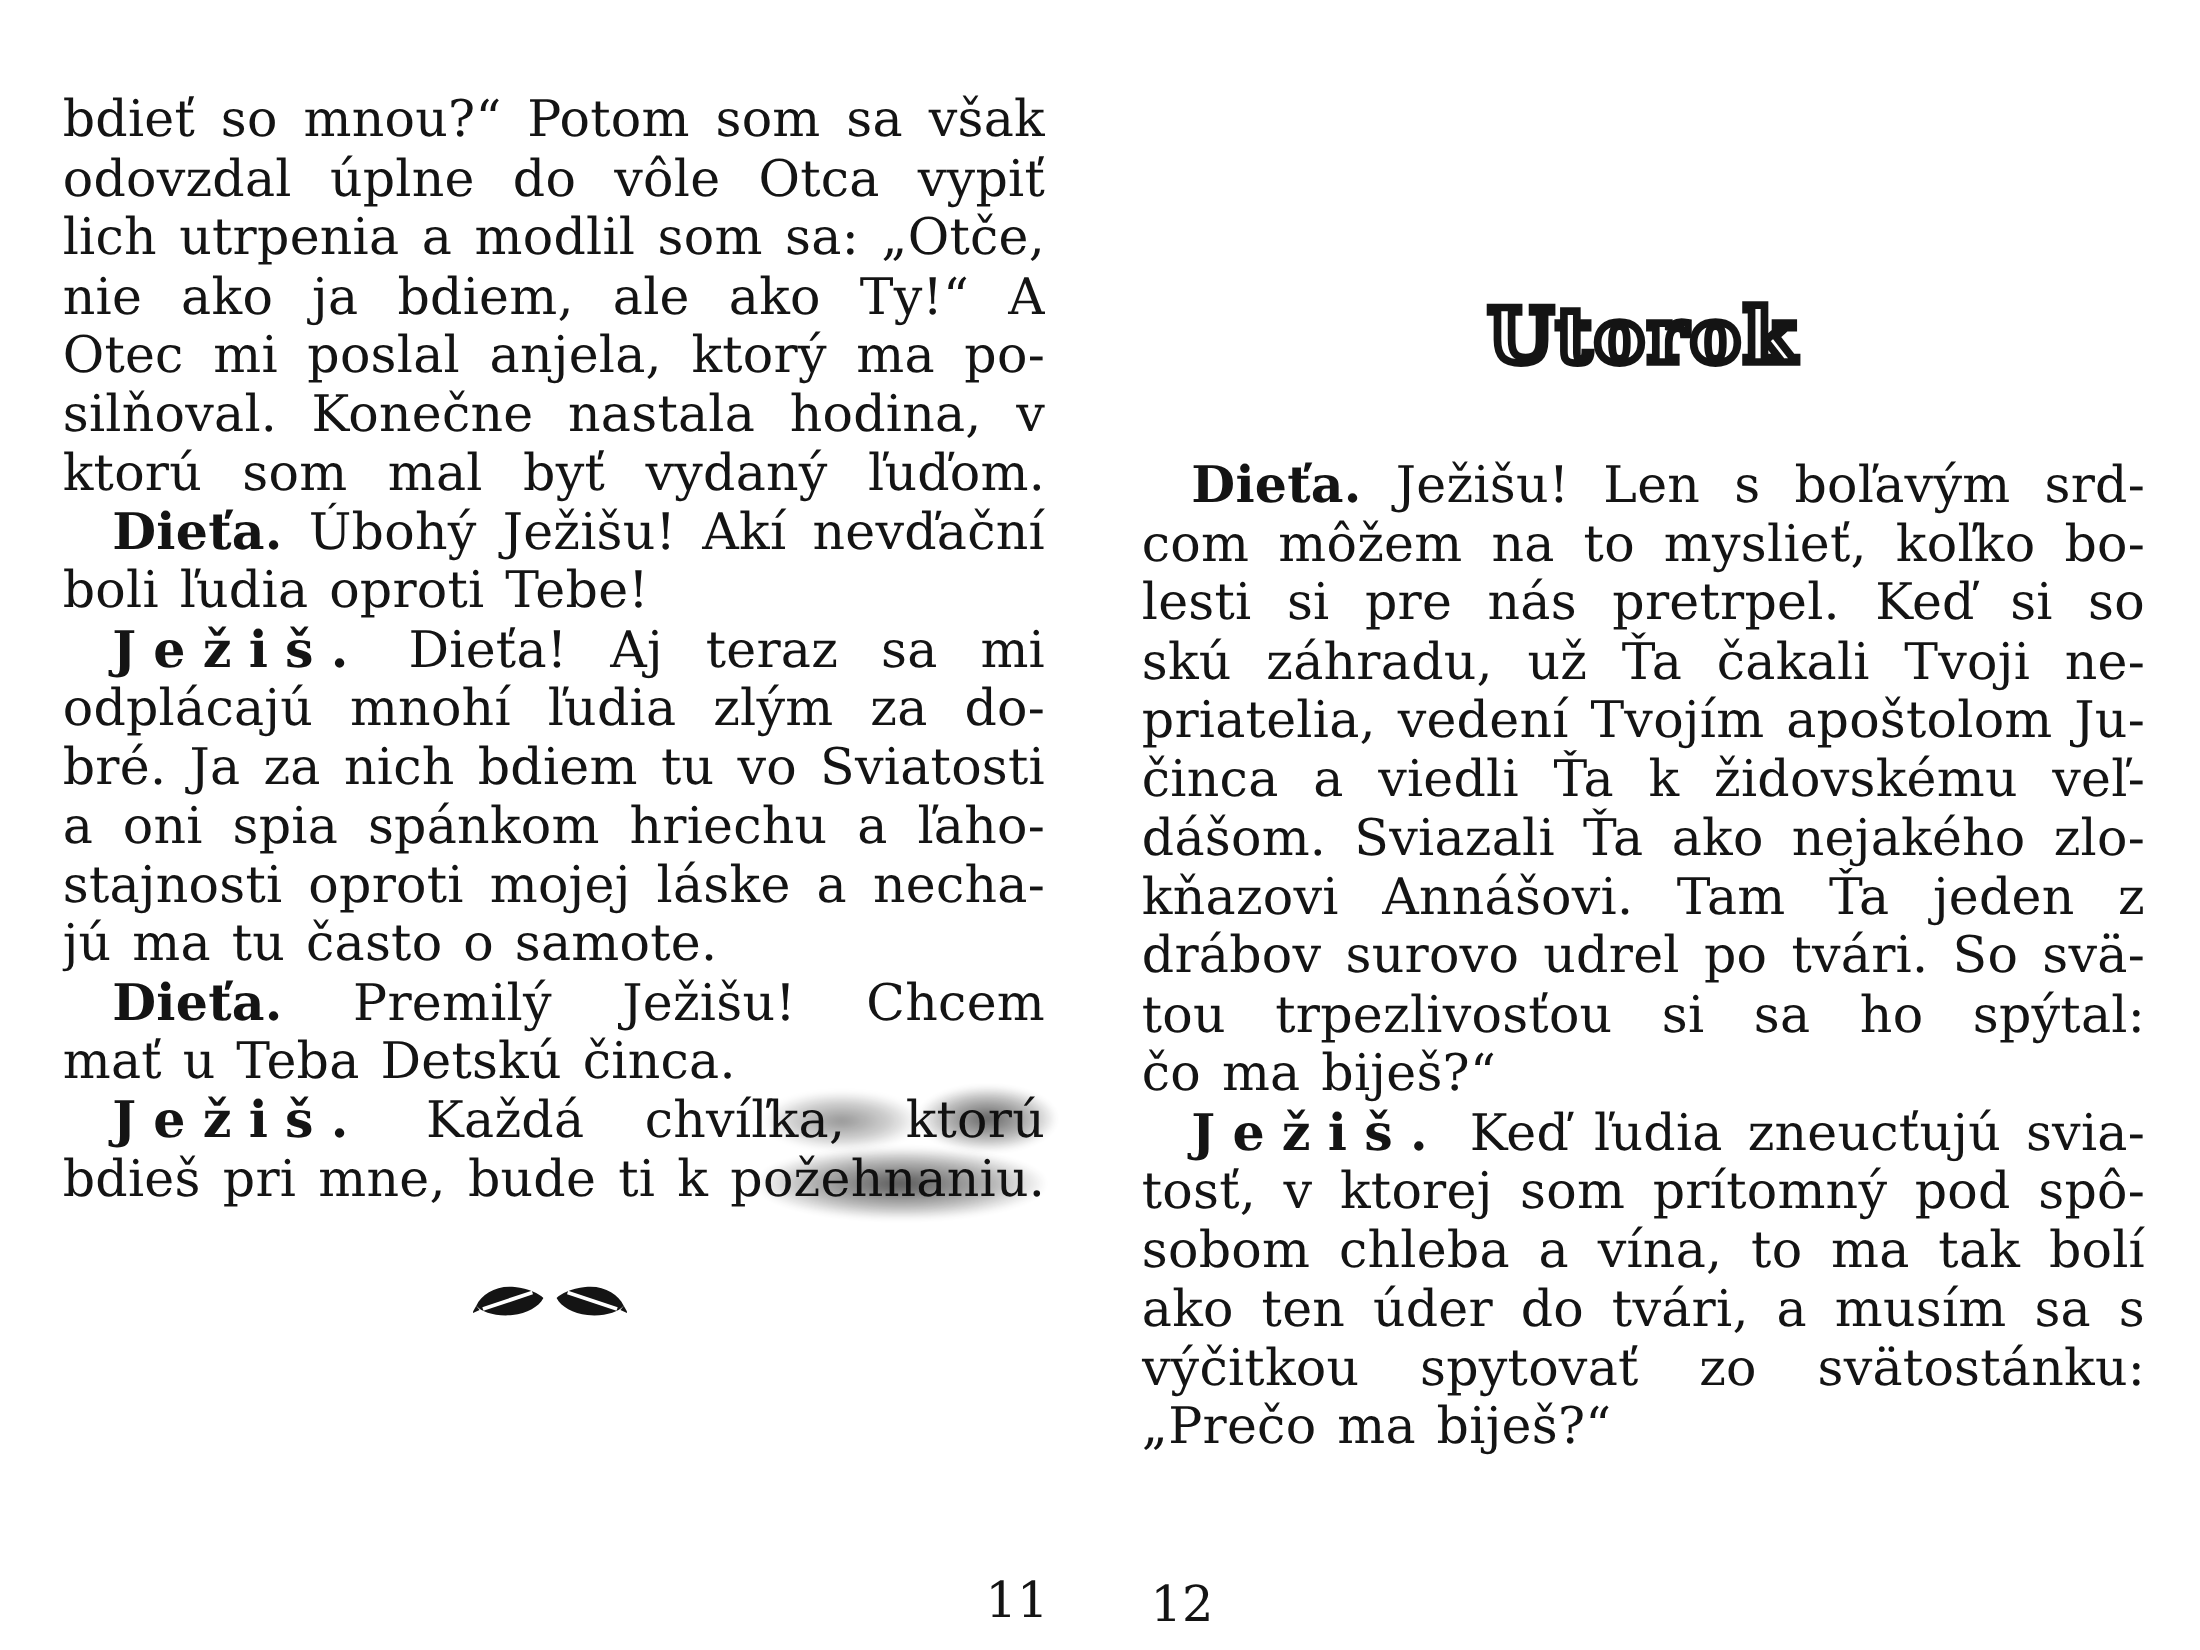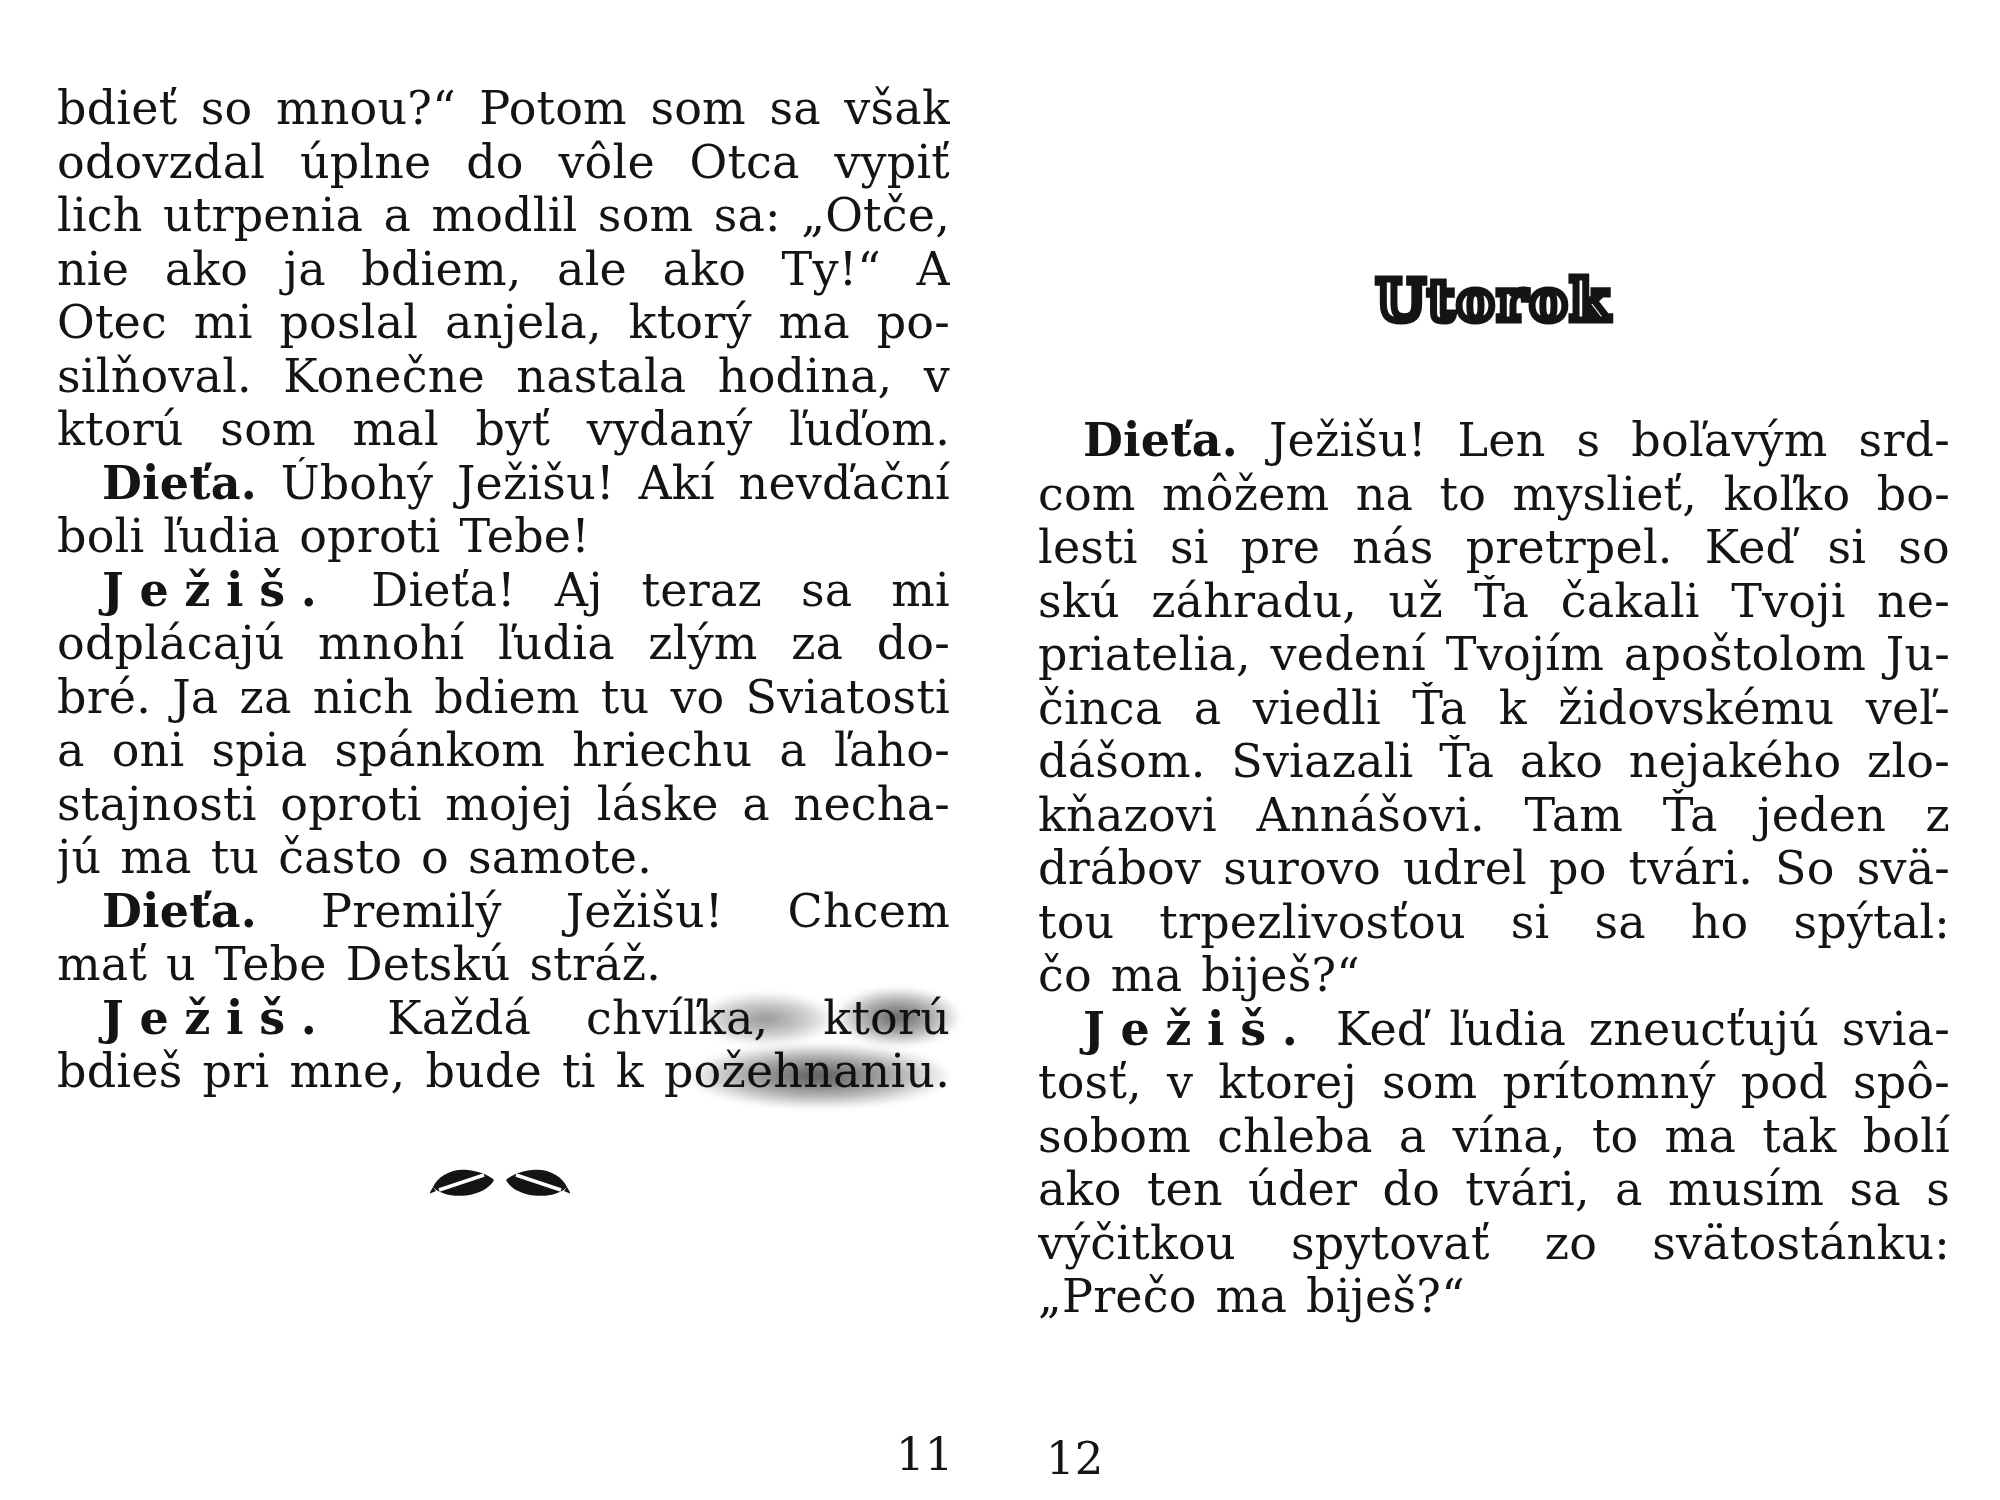--- a/index.html
+++ b/index.html
@@ -14,21 +14,21 @@
   .line{
     font-size:46px;line-height:53.5px;height:53.5px;overflow:hidden;
     word-spacing:0.09em;letter-spacing:0.2px;text-align:left;
   }
   .line.j{text-align:justify;text-align-last:justify;}
   .line.ind{padding-left:45px;}
   .b{font-weight:bold;}
   .sp{letter-spacing:0.34em;margin-top:20px;}
   .title{
     position:absolute;left:1038px;top:272px;width:912px;margin:0;
-    text-align:center;font-size:56px;font-weight:bold;line-height:1;
+    text-align:center;font-size:68px;font-weight:bold;line-height:1;
     letter-spacing:3px;color:#141414;
     -webkit-text-fill-color:#ffffff;
     -webkit-text-stroke:7px #141414;
   }
   .pagenum{position:absolute;font-size:45px;line-height:1;}
   #pn-left{left:896px;top:1432px;}
   #pn-right{left:1046px;top:1436px;}
   .ornament{position:absolute;left:430px;top:1163px;}
   .smudge{position:absolute;filter:blur(3px);pointer-events:none;
     background:radial-gradient(ellipse at 50% 50%, rgba(12,12,12,0.85) 0%, rgba(12,12,12,0.38) 45%, rgba(12,12,12,0) 72%);}
@@ -51,21 +51,21 @@
     <div class="line j">ktorú som mal byť vydaný ľuďom.</div>
     <div class="line j ind"><span class="b">Dieťa.</span><span> Úbohý Ježišu! Akí nevďační</span></div>
     <div class="line">boli ľudia oproti Tebe!</div>
     <div class="line j ind"><span class="b sp">Ježiš.</span><span> Dieťa! Aj teraz sa mi ešte</span></div>
     <div class="line j">odplácajú mnohí ľudia zlým za do-</div>
     <div class="line j">bré. Ja za nich bdiem tu vo Sviatosti</div>
     <div class="line j">a oni spia spánkom hriechu a ľaho-</div>
     <div class="line j">stajnosti oproti mojej láske a necha-</div>
     <div class="line">jú ma tu často o samote.</div>
     <div class="line j ind"><span class="b">Dieťa.</span><span> Premilý Ježišu! Chcem často</span></div>
-    <div class="line">mať u Tebe Detskú stráž.</div>
+    <div class="line">mať u Teba Detskú činca.</div>
     <div class="line j ind"><span class="b sp">Ježiš.</span><span> Každá chvíľka, ktorú pre-</span></div>
     <div class="line j">bdieš pri mne, bude ti k požehnaniu.</div>
   </section>
 
   <svg class="ornament" width="140" height="40" viewBox="0 0 140 40">
     <g>
       <path d="M3 24 C8 13 22 5 38 7 C51 8.5 60 13 64 17 C60 25 49 31 36 32.5 C21 34 8 30 3 24 Z" fill="#141414"></path>
       <path d="M9 27 L54 12" stroke="#ffffff" stroke-width="3.5" fill="none"></path>
       <path d="M3 24 L-1 31 L6 28 Z" fill="#141414"></path>
     </g>

